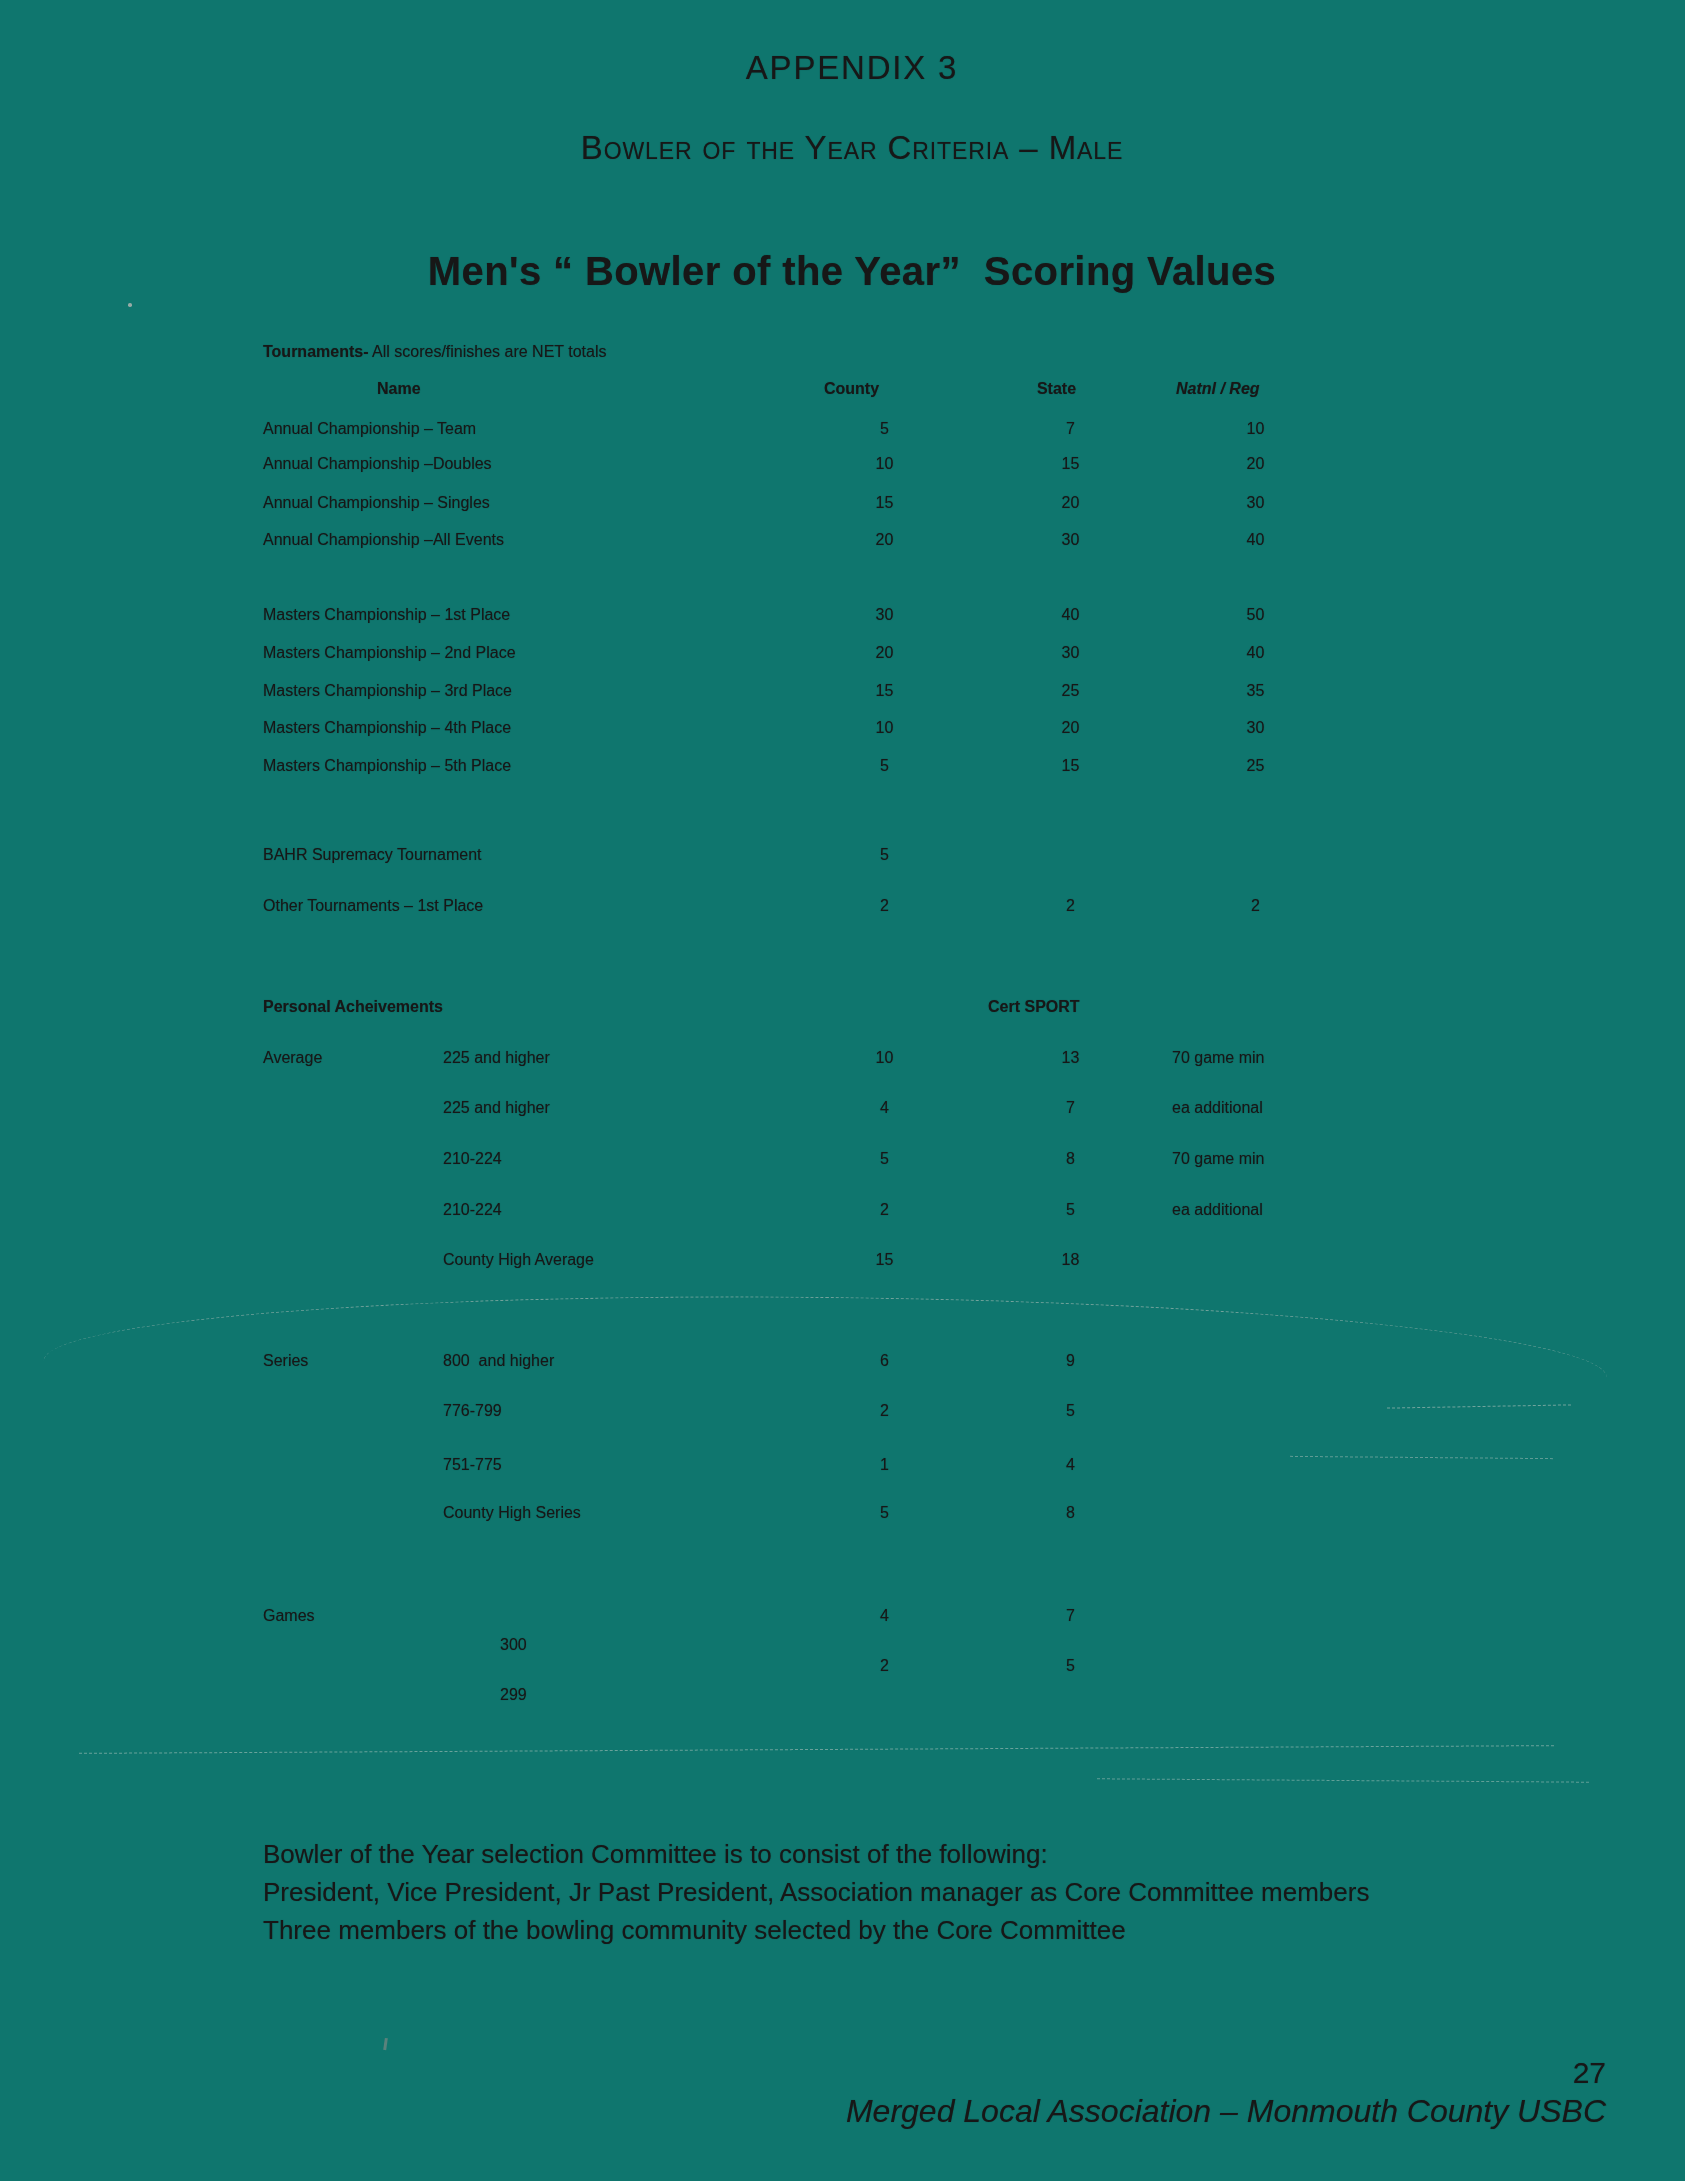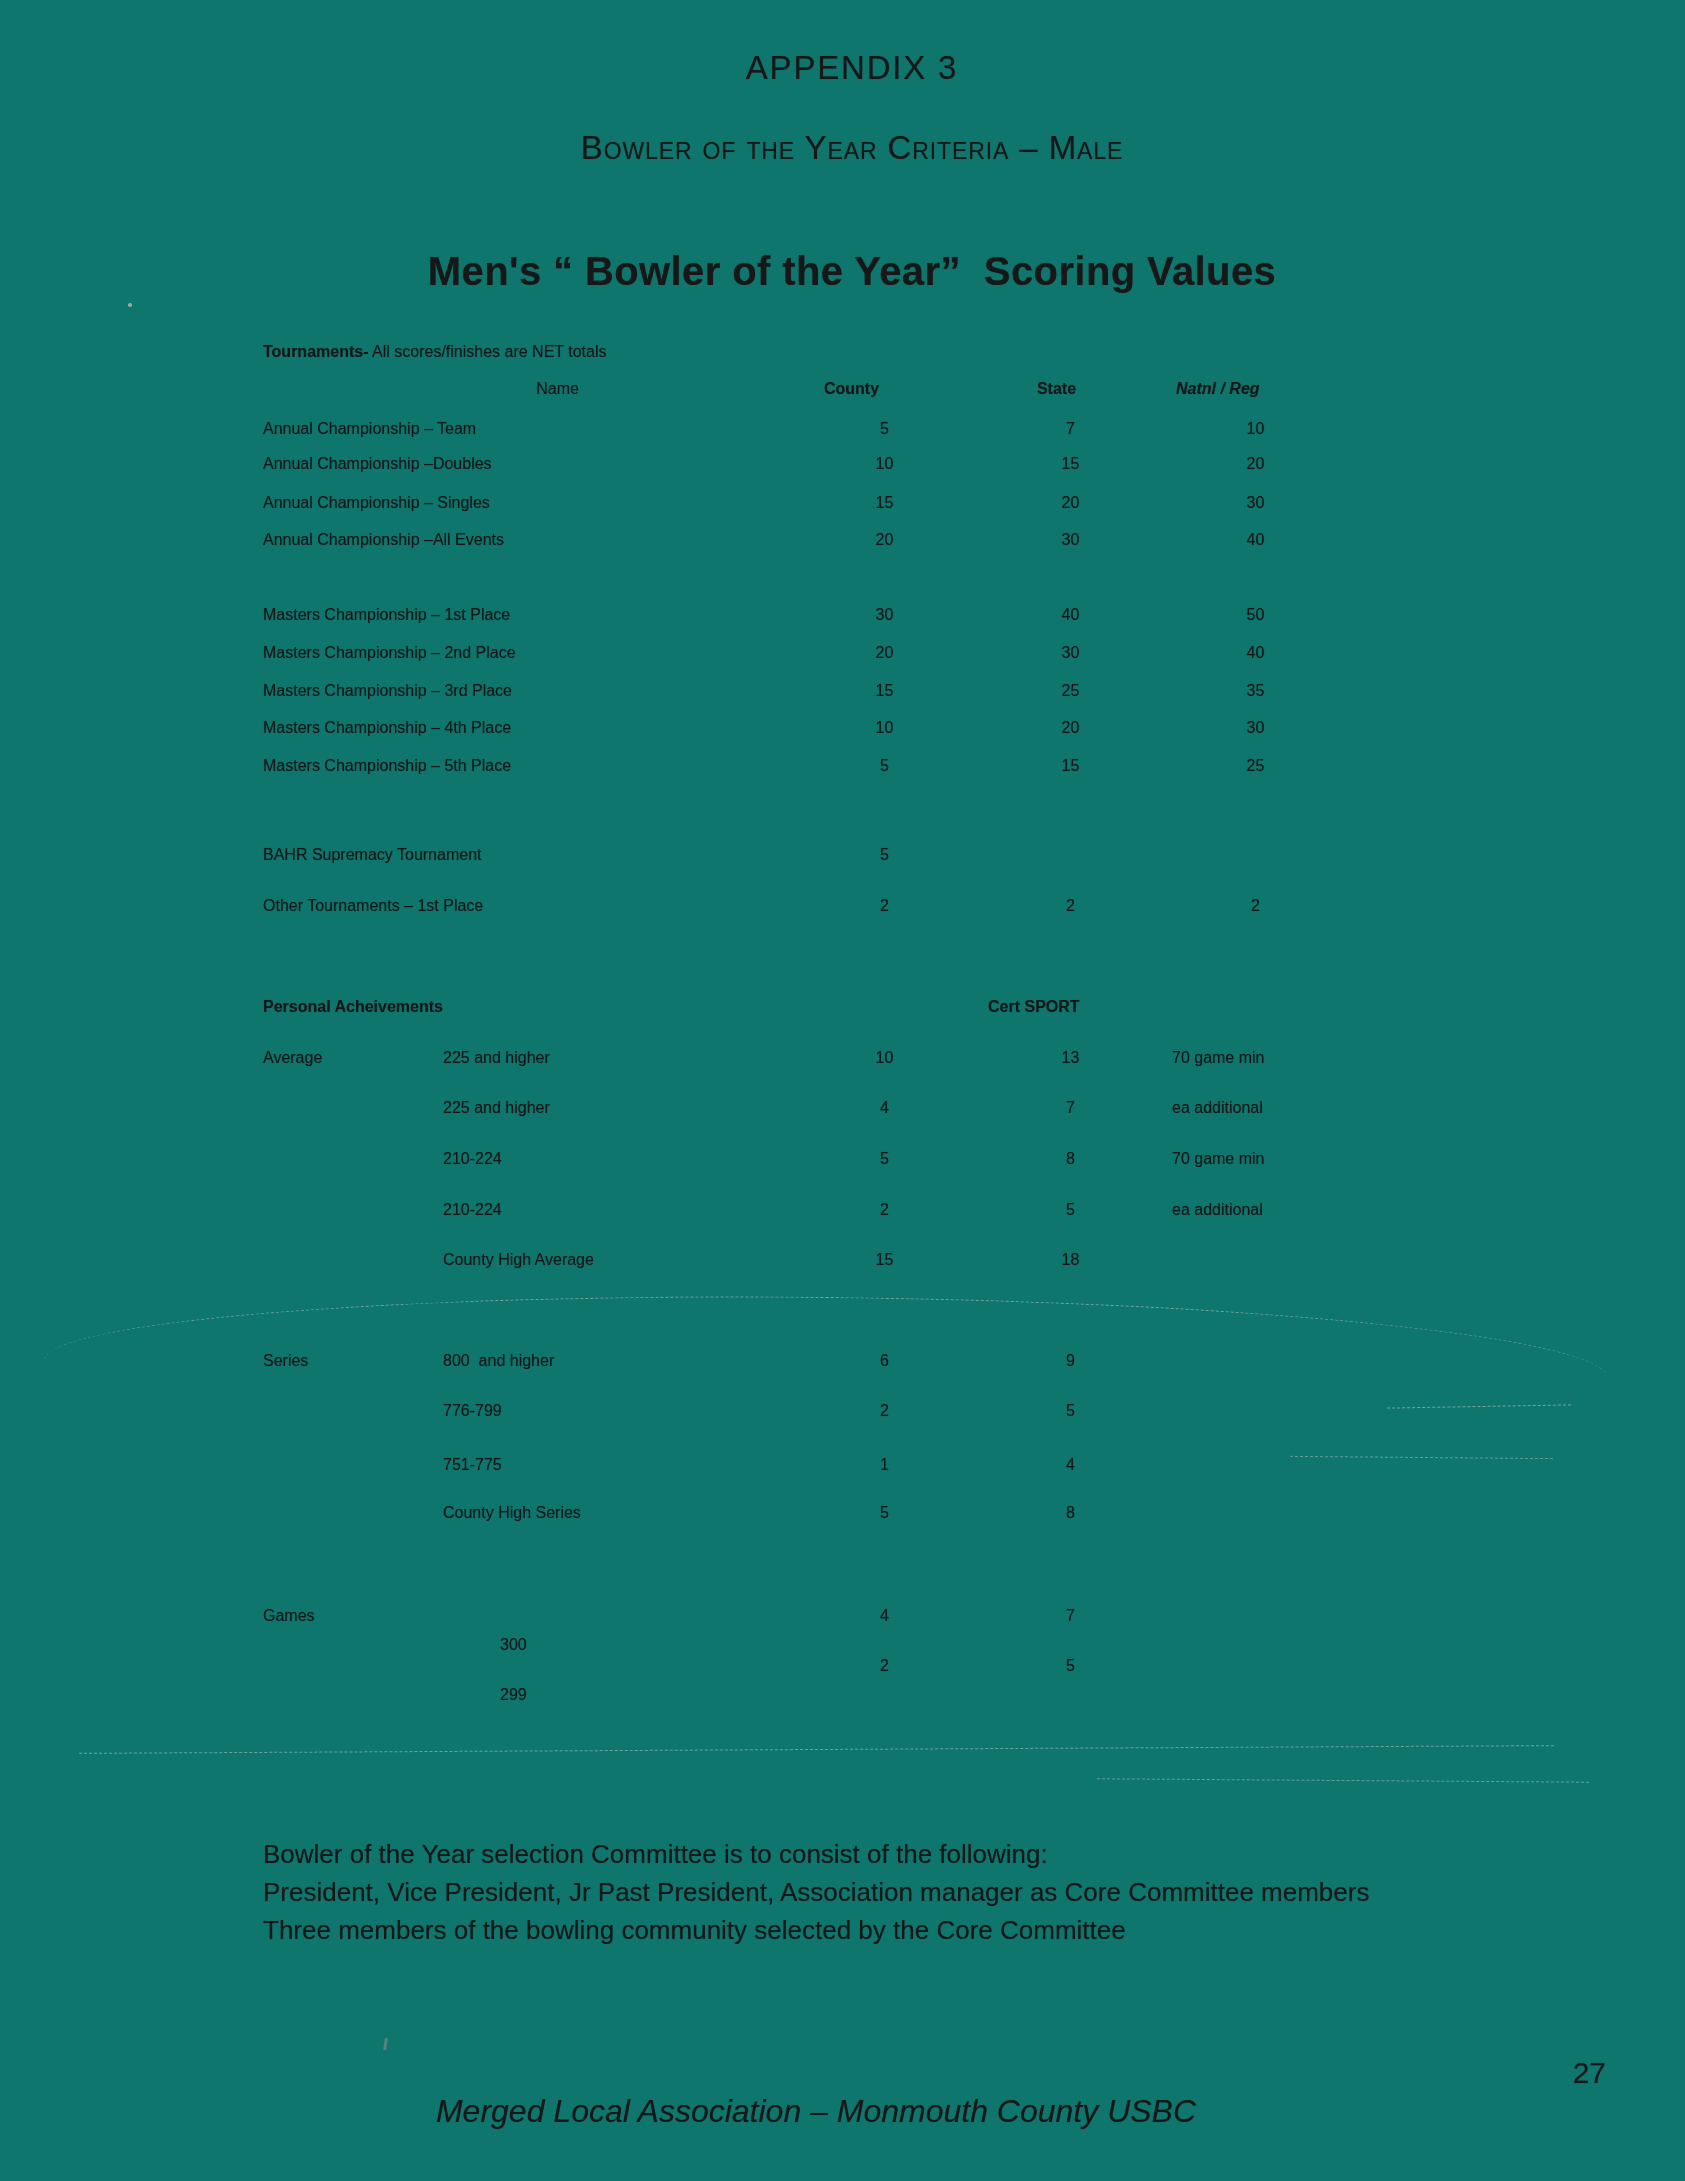--- a/index.html
+++ b/index.html
@@ -33,36 +33,36 @@
   .row { position: absolute; left: 0; width: 1685px; height: 37px; font-size: 16px; line-height: 37px; }
   .name-col   { position: absolute; left: 263px; }
   .item-col   { position: absolute; left: 443px; }
   .item-col-games { position: absolute; left: 500px; margin-top: 29px; }
   .group-col  { position: absolute; left: 263px; }
   .num-c1 { position: absolute; left: 823px;  width: 123px; text-align: center; }
   .num-c2 { position: absolute; left: 1009px; width: 123px; text-align: center; }
   .num-c3 { position: absolute; left: 1194px; width: 123px; text-align: center; }
   .note-col { position: absolute; left: 1172px; }
 
-  .hdr-name  { position: absolute; left: 377px;  width: 202px; text-align: right; font-weight: normal; }
+  .hdr-name  { position: absolute; left: 377px;  width: 202px; text-align: left; font-weight: bold; }
   .hdr-c1    { position: absolute; left: 790px;  width: 123px; text-align: center; font-weight: bold; }
   .hdr-c2    { position: absolute; left: 995px; width: 123px; text-align: center; font-weight: bold; }
   .hdr-c3    { position: absolute; left: 1176px; width: 149px; text-align: left; font-weight: bold; font-style: italic; }
 
   #committee-block {
     position: absolute;
     left: 263px;
     top: 1835px;
     width: 1273px;
     font-size: 26px;
     line-height: 38px;
   }
 
   #page-number-line { position: absolute; left: 26px; top: 2054px; width: 1580px; text-align: right; font-size: 30px; line-height: 37px; }
-  #association-line { position: absolute; left: 26px; top: 2091px; width: 1580px; text-align: center; font-size: 32px; line-height: 40px; font-style: italic; }
+  #association-line { position: absolute; left: 26px; top: 2091px; width: 1580px; text-align: right; font-size: 32px; line-height: 40px; font-style: italic; }
 
   
   .artifact { position: absolute; pointer-events: none; }
   #artifact-arc {
     left: 44px; top: 1297px; width: 1563px; height: 79px;
     border-top: 1.8px dashed #c9c9c3;
     border-radius: 50% 50% 0 0 / 90% 90% 0 0;
     opacity: 0.55;
     transform: rotate(0.6deg);
   }

